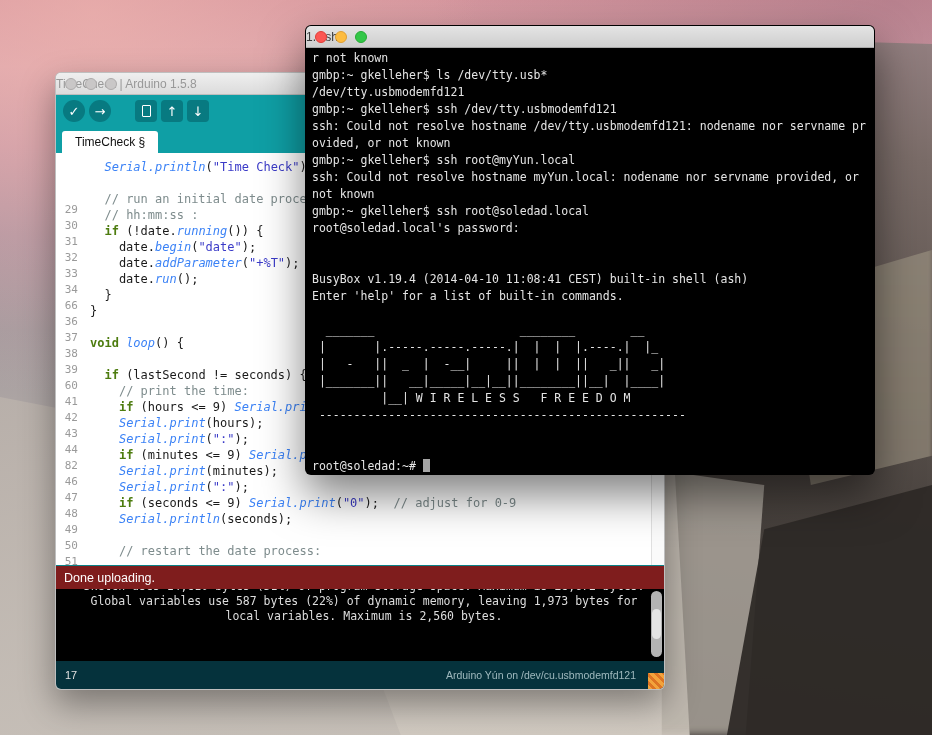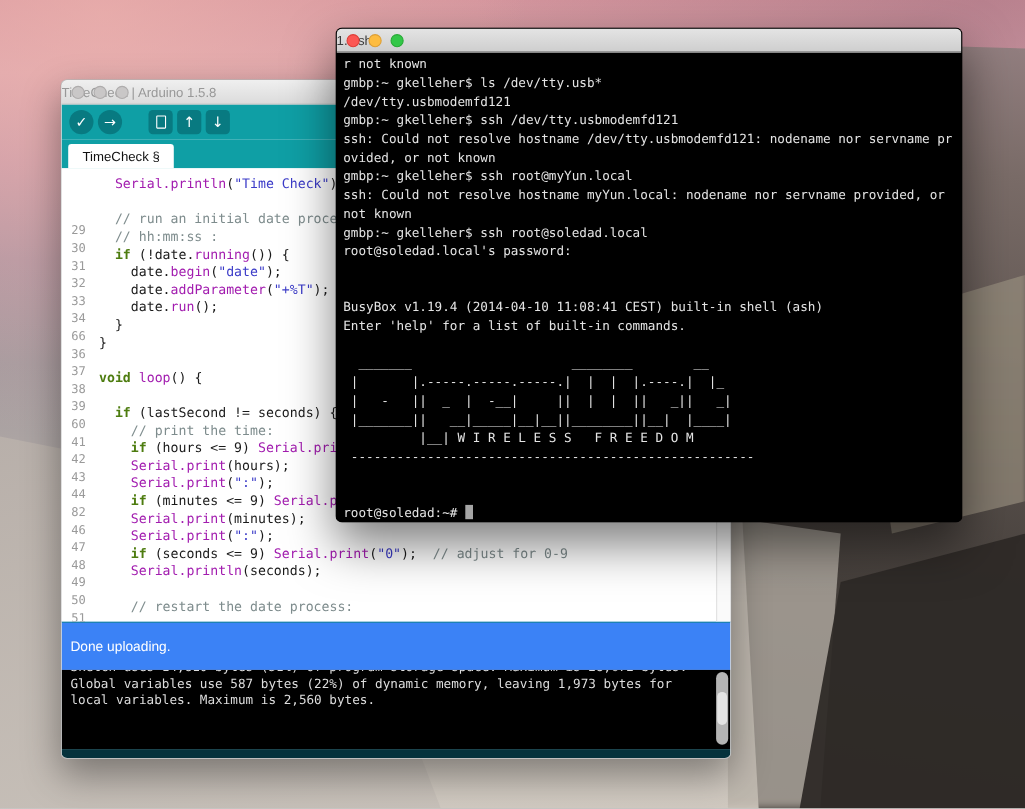--- a/index.html
+++ b/index.html
@@ -51,28 +51,28 @@
   .tabbar{height:26px;background:#0f9fa5;display:flex;align-items:flex-end;padding-left:6px;flex:none;}
   .tab{background:#fff;height:22px;line-height:22px;padding:0 13px;border-radius:3px 3px 0 0;
     font-size:12px;color:#111;}
   .editor{position:relative;height:412px;background:#fff;overflow:hidden;flex:none;
     font-family:"DejaVu Sans Mono","Liberation Mono",monospace;font-size:12px;color:#1a1a1a;}
   .editor .lines-wrap{padding-top:6px;}
   .cl{display:flex;height:16px;line-height:16px;white-space:pre;}
   .ln{flex:none;width:34px;text-align:right;padding-right:12px;color:#9a9a9a;font-size:11px;margin-top:43px;}
   .ct{white-space:pre;}
   .tok-k{color:#4d7c0f;font-weight:bold;}
-  .tok-f{color:#a21caf;}
+  .tok-f{color:#3b82f6;font-style:italic;}
   .tok-s{color:#3b3bc8;}
   .tok-c{color:#7e8c8d;}
   .ed-scroll{position:absolute;top:0;right:0;width:13px;height:100%;background:#fafafa;border-left:1px solid #e0e0e0;}
-  .statusbar{height:44px;background:#3b82f6;border-top:1px solid #0b8288;color:#fff;
+  .statusbar{height:24px;background:#7f1d1d;border-top:1px solid #0b8288;color:#fff;
     font-size:12.5px;display:flex;align-items:center;padding-left:8px;flex:none;}
   .console{position:relative;height:72px;background:#000;overflow:hidden;flex:none;
-    font-family:"DejaVu Sans Mono","Liberation Mono",monospace;font-size:11.5px;color:#ddd;}
+    font-family:"DejaVu Sans Mono","Liberation Mono",monospace;font-size:11.5px;color:#ddd;text-align:center;}
   .console-inner{margin-top:-10px;padding-left:8px;}
   .conline{height:15px;line-height:15px;white-space:pre;}
   .con-scroll-track{position:absolute;top:2px;right:2px;width:11px;height:66px;background:#b4b4b4;border-radius:6px;}
   .con-scroll-thumb{position:absolute;top:18px;left:1px;width:9px;height:30px;background:#e4e4e4;border-radius:5px;}
   .footbar{position:relative;height:28px;background:#05323c;display:flex;align-items:center;
     padding:0 28px 0 9px;flex:none;gap:44px;}
   .foot-line{color:#e0e0e0;font-size:11px;}
   .foot-board{margin-left:auto;color:#9fb9be;font-size:10.5px;}
   .grip{position:absolute;right:0;bottom:0;width:16px;height:16px;
     background:repeating-linear-gradient(45deg,#f2a33c 0 3px,#dd7423 3px 6px);}

